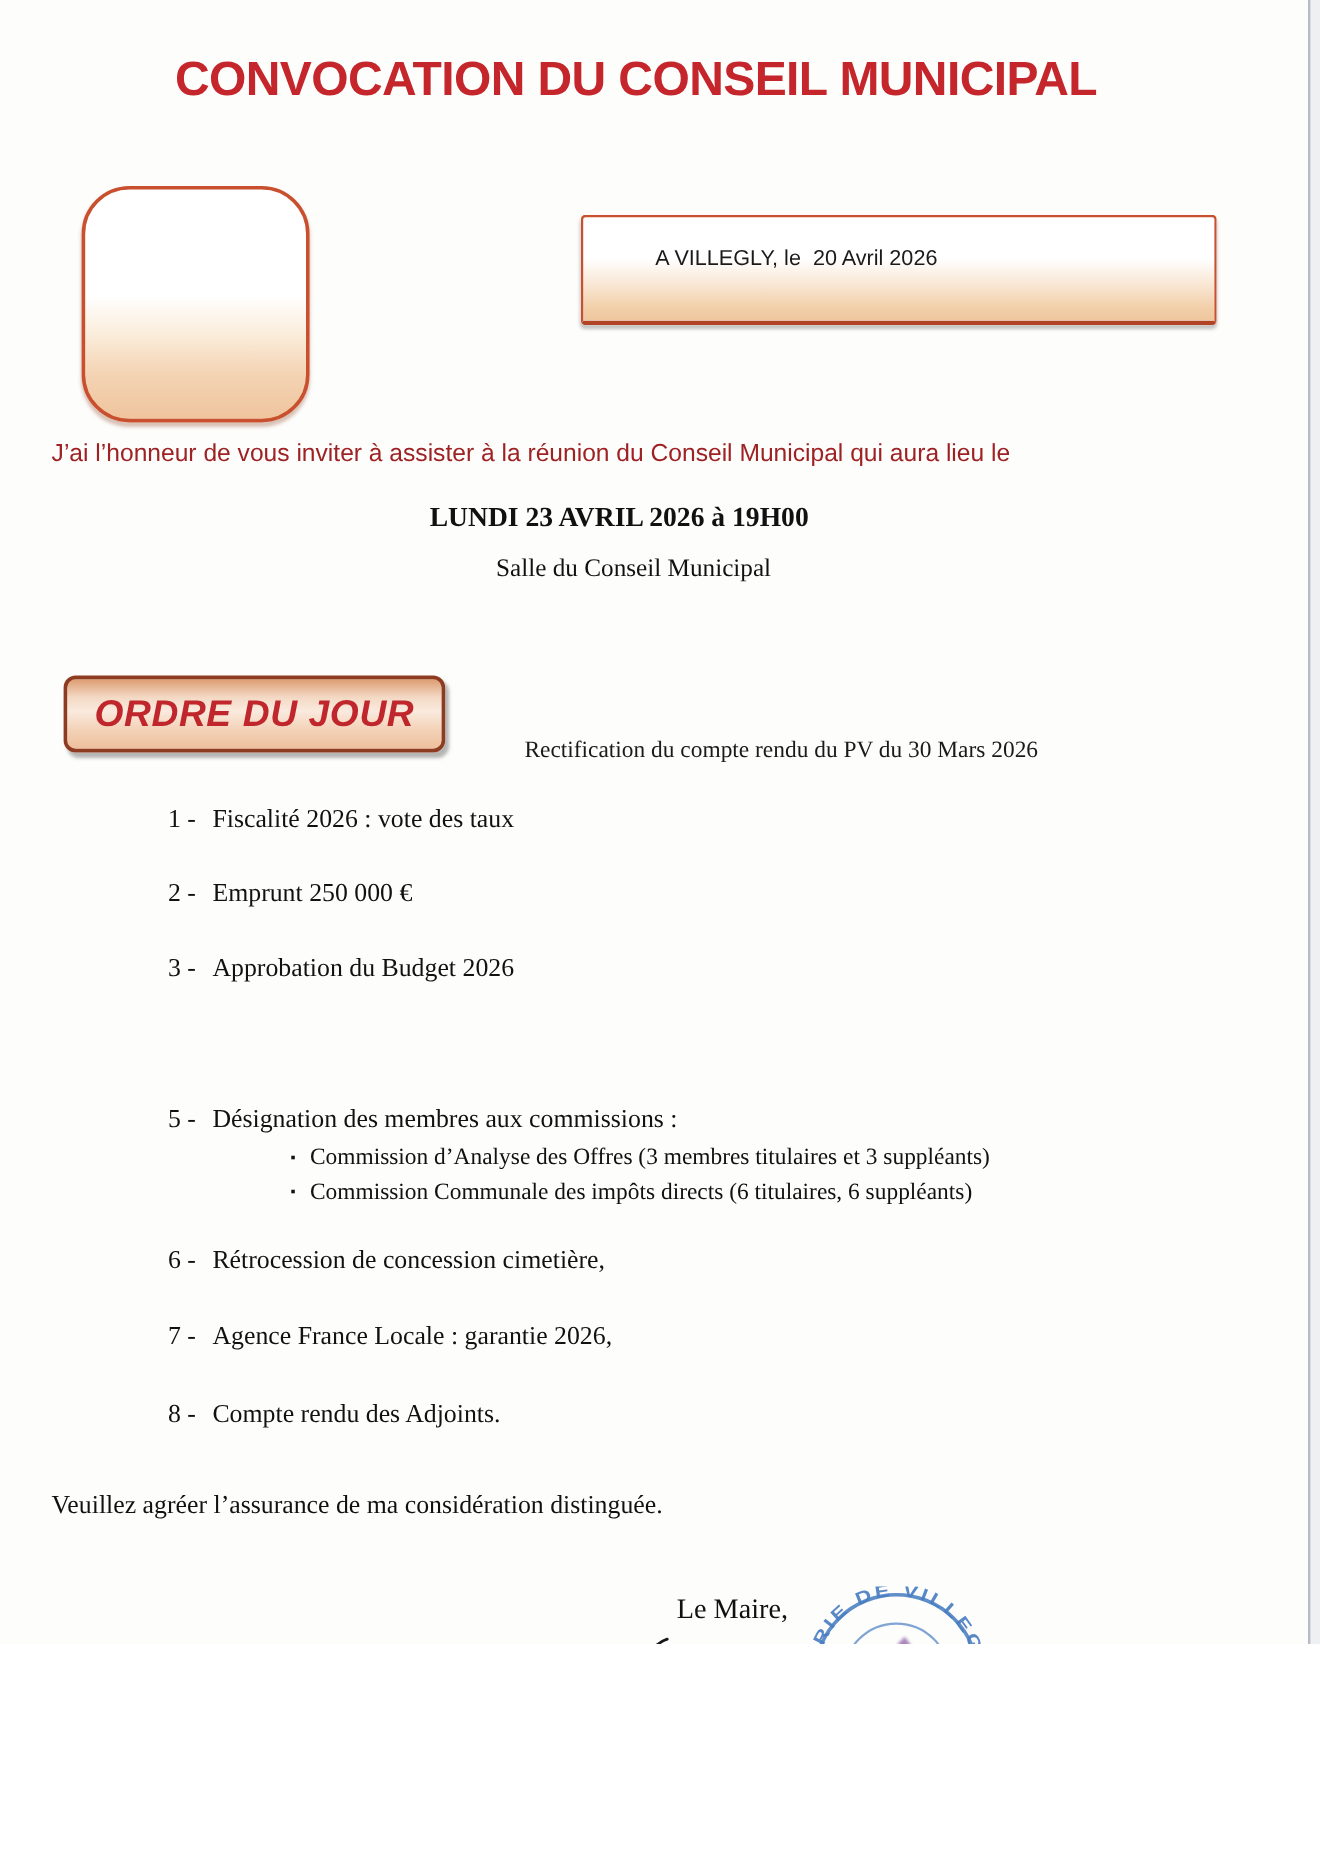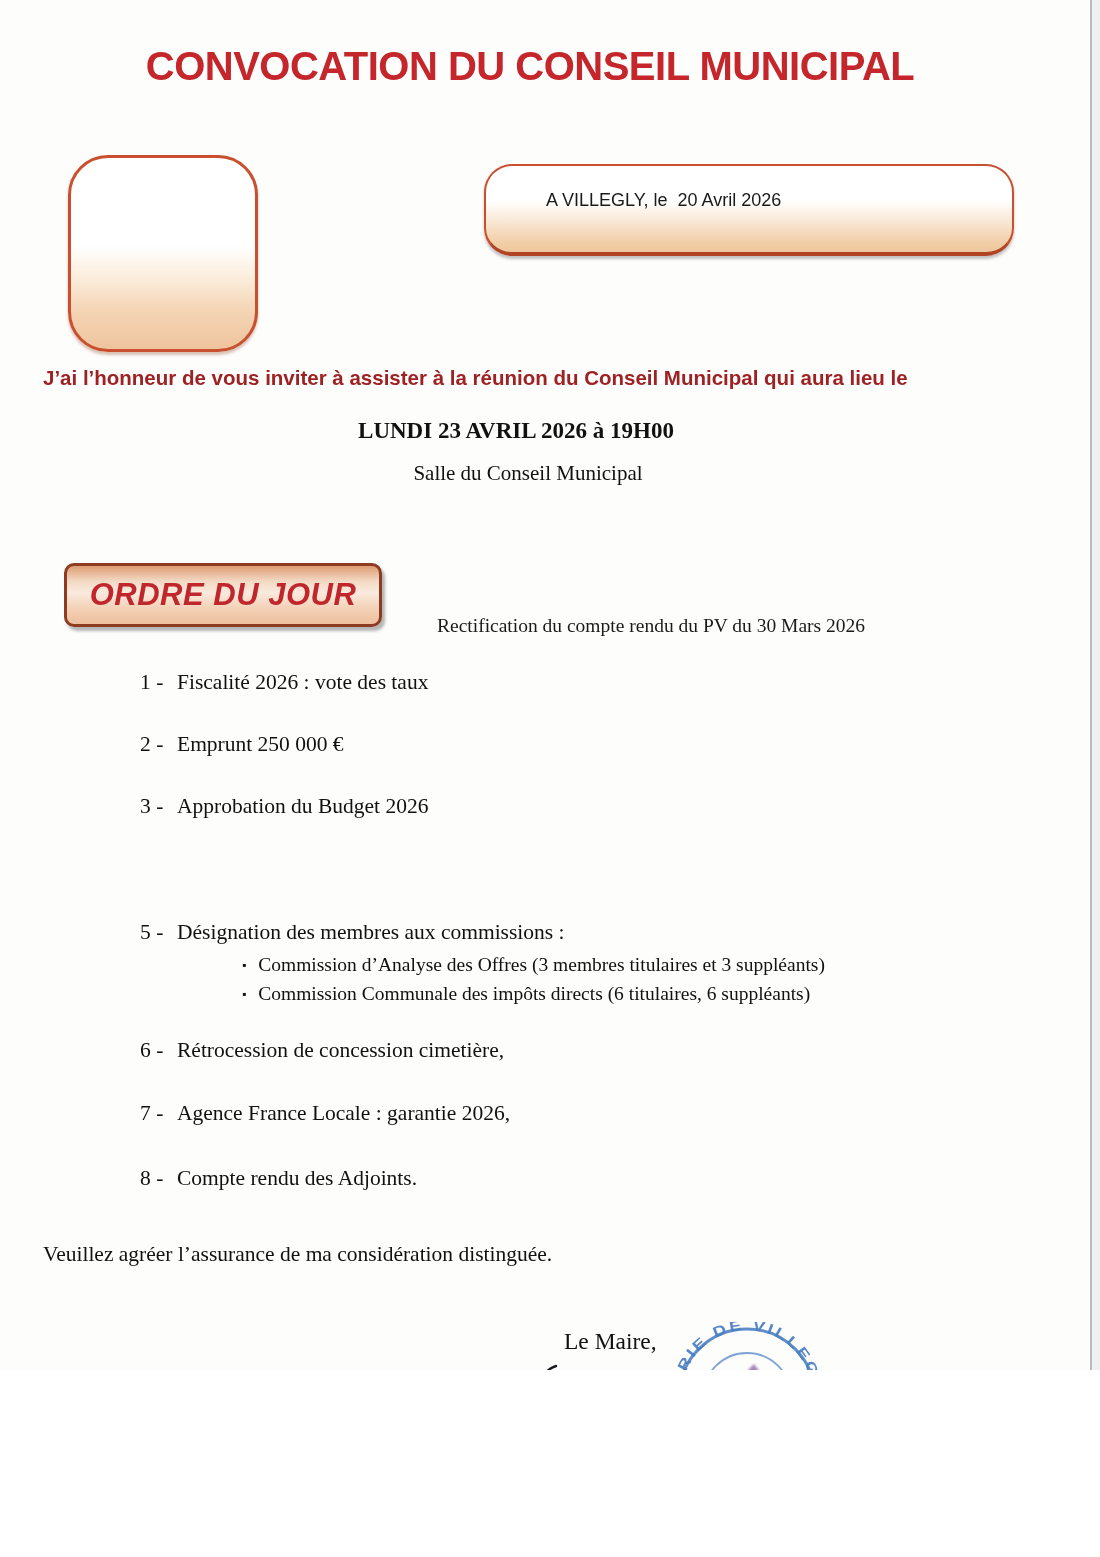--- a/index.html
+++ b/index.html
@@ -12,37 +12,37 @@
     font-family:"Liberation Sans", sans-serif;font-weight:700;font-size:40px;
     letter-spacing:-0.5px;color:#c4262b;
   }
   .logo-box{
     position:absolute;left:68px;top:155px;width:184px;height:191px;
     border:3px solid #c9502e;border-radius:40px;
     background:linear-gradient(180deg,#ffffff 0%,#ffffff 46%,#fbeede 62%,#f4d4b4 80%,#efc49e 100%);
     box-shadow:0 3px 3px rgba(150,80,50,.35);
   }
   .date-box{
-    position:absolute;left:484px;top:164px;width:526px;height:86px;
-    border:2px solid #c9502e;border-bottom:4px solid #b04424;border-radius:28px;
+    position:absolute;left:484px;top:179px;width:526px;height:86px;
+    border:2px solid #c9502e;border-bottom:4px solid #b04424;border-radius:4px;
     background:linear-gradient(180deg,#ffffff 0%,#ffffff 40%,#f9e8d6 64%,#f2cfa9 88%,#eec69d 100%);
     box-shadow:0 3px 3px rgba(120,120,120,.45);
   }
   .date-text{
     position:absolute;left:60px;top:24px;white-space:pre;
     font-family:"Liberation Sans", sans-serif;font-size:18px;color:#1a1a1a;
   }
   .intro{
     position:absolute;left:43px;top:366px;width:1010px;margin:0;
-    font-family:"Liberation Sans", sans-serif;font-weight:700;font-size:20.5px;color:#9e2123;
+    font-family:"Liberation Sans", sans-serif;font-weight:400;font-size:20.5px;color:#9e2123;
   }
   .meeting-datetime{position:absolute;left:0;top:417px;width:1032px;margin:0;text-align:center;font-weight:700;font-size:23px;color:#111;}
   .meeting-location{position:absolute;left:0;top:461px;width:1056px;margin:0;text-align:center;font-weight:400;font-size:21px;color:#111;}
   .agenda-box{
-    position:absolute;left:64px;top:563px;width:312px;height:58px;
+    position:absolute;left:53px;top:563px;width:312px;height:58px;
     border:3px solid #8d3c22;border-radius:10px;
     background:linear-gradient(180deg,#dd9c72 0%,#f3d9c4 26%,#faeade 46%,#f3d2b8 72%,#eebf9d 100%);
     box-shadow:3px 4px 3px rgba(110,110,110,.5);
     display:flex;align-items:center;justify-content:center;
   }
   .agenda-box span{
     font-family:"Liberation Sans", sans-serif;font-weight:700;font-style:italic;
     font-size:31px;color:#c0272d;letter-spacing:0.5px;
   }
   .agenda-note{position:absolute;left:437px;top:614px;margin:0;font-size:19.5px;color:#1a1a1a;}

